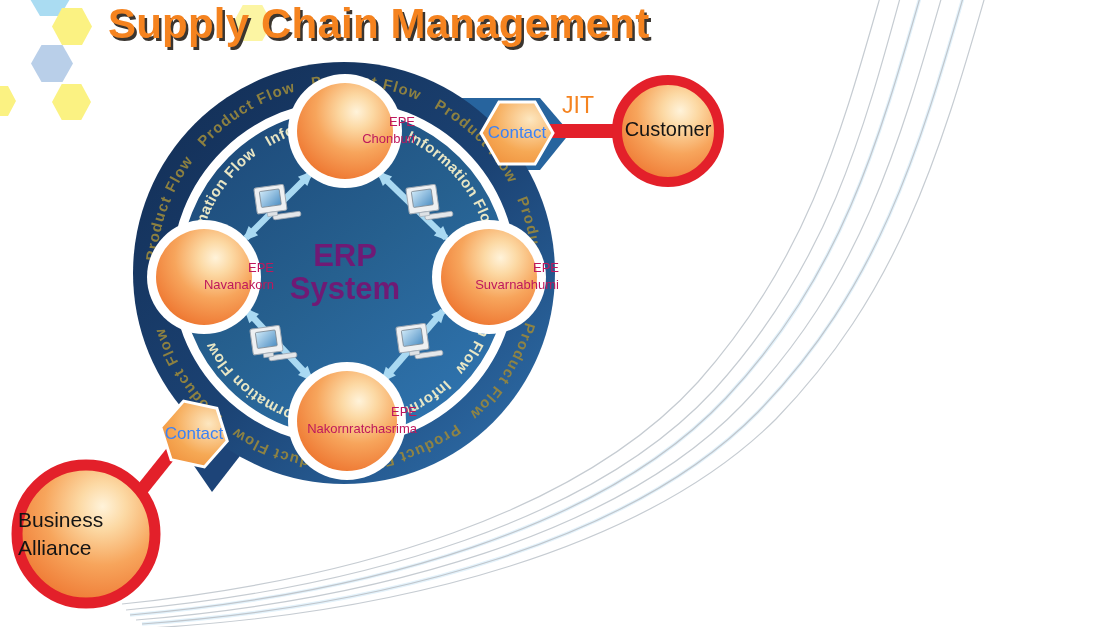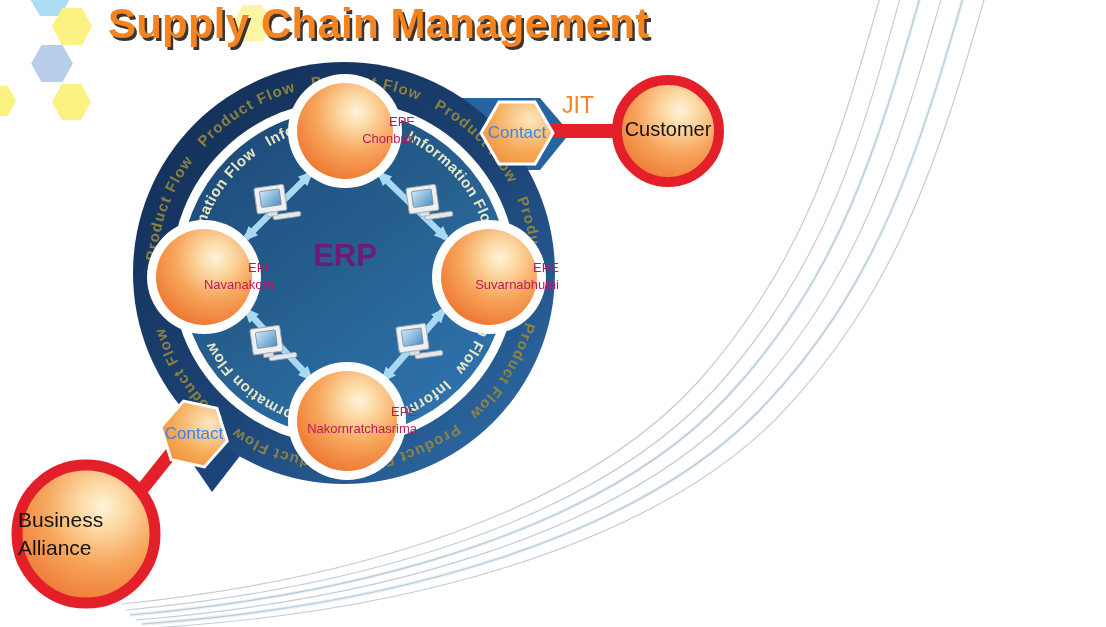--- a/index.html
+++ b/index.html
@@ -174,20 +174,21 @@
     <div>EPE</div>
     <div>Suvarnabhumi</div>
   </div>
   <div class="overlay node-label" style="left:277px;top:404px;">
     <div>EPE</div>
     <div>Nakornratchasrima</div>
   </div>
 
   <div class="overlay erp-label" style="left:260px;top:240px;">
     <div>ERP</div>
+    <div>System</div>
   </div>
 
   <div class="overlay hex-label" style="left:472px;top:123px;">Contact</div>
   <div class="overlay hex-label" style="left:149px;top:424px;">Contact</div>
 
   <div class="overlay jit-label" style="left:562px;top:92px;">JIT</div>
 
   <div class="overlay customer-label" style="left:603px;top:118px;">Customer</div>
 
   <div class="overlay business-label" style="left:18px;top:506px;">

